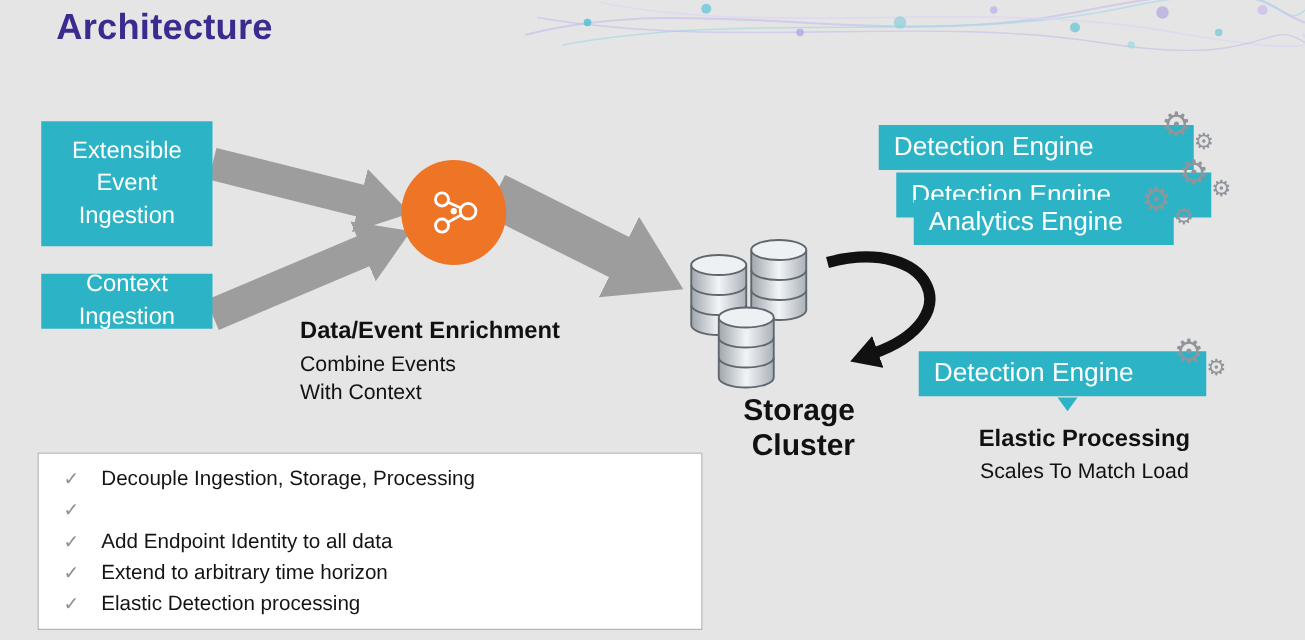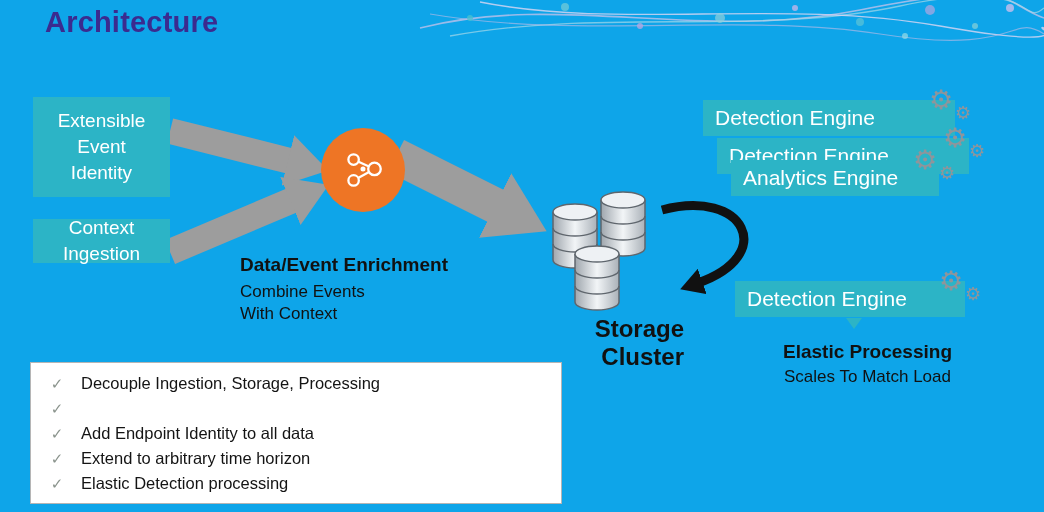--- a/index.html
+++ b/index.html
@@ -1,17 +1,17 @@
 <!DOCTYPE html>
 <html><head>
 <meta charset="utf-8">
 <style>
   html,body { margin:0; padding:0; background:#ffffff; }
   .canvas {
-    position:relative; width:1044px; height:512px; background:#0ea5e9;
+    position:relative; width:1044px; height:512px; background:#e5e5e5;
     font-family:"Liberation Sans", sans-serif; overflow:hidden;
   }
   svg.layer { position:absolute; left:0; top:0; pointer-events:none; }
 
   .title {
     position:absolute; left:45px; top:6px; margin:0;
     font-size:29px; font-weight:bold; color:#3b2b8f; letter-spacing:0.2px;
   }
 
   .tealbox {
@@ -103,21 +103,21 @@
         <path d="M0,0 L2.6,1.5 L0,3 Z" fill="#111111"></path>
       </marker>
     </defs>
     <line x1="170" y1="131" x2="298" y2="163" stroke="#9d9d9d" stroke-width="26" marker-end="url(#mgray)"></line>
     <line x1="170" y1="252" x2="300" y2="197" stroke="#9d9d9d" stroke-width="26" marker-end="url(#mgray)"></line>
     <line x1="396" y1="156" x2="508" y2="212" stroke="#9d9d9d" stroke-width="36" marker-end="url(#mgray)"></line>
     <path d="M662,210 C745,188 778,255 698,283" fill="none" stroke="#111111" stroke-width="9" marker-end="url(#mblack)"></path>
   </svg>
 
   <div class="tealbox box-extensible">
-    <span>Extensible Event Identity</span>
+    <span>Extensible Event Ingestion</span>
   </div>
   <div class="tealbox box-context">
     <span>Context Ingestion</span>
   </div>
 
   <div class="orange-circle">
     <svg width="48" height="48" viewBox="0 0 46 46">
       <line x1="14" y1="13" x2="34" y2="22" stroke="#ffffff" stroke-width="2.2"></line>
       <line x1="14" y1="33" x2="34" y2="22" stroke="#ffffff" stroke-width="2.2"></line>
       <circle cx="14" cy="13" r="5" fill="#ee7525" stroke="#ffffff" stroke-width="2.2"></circle>

